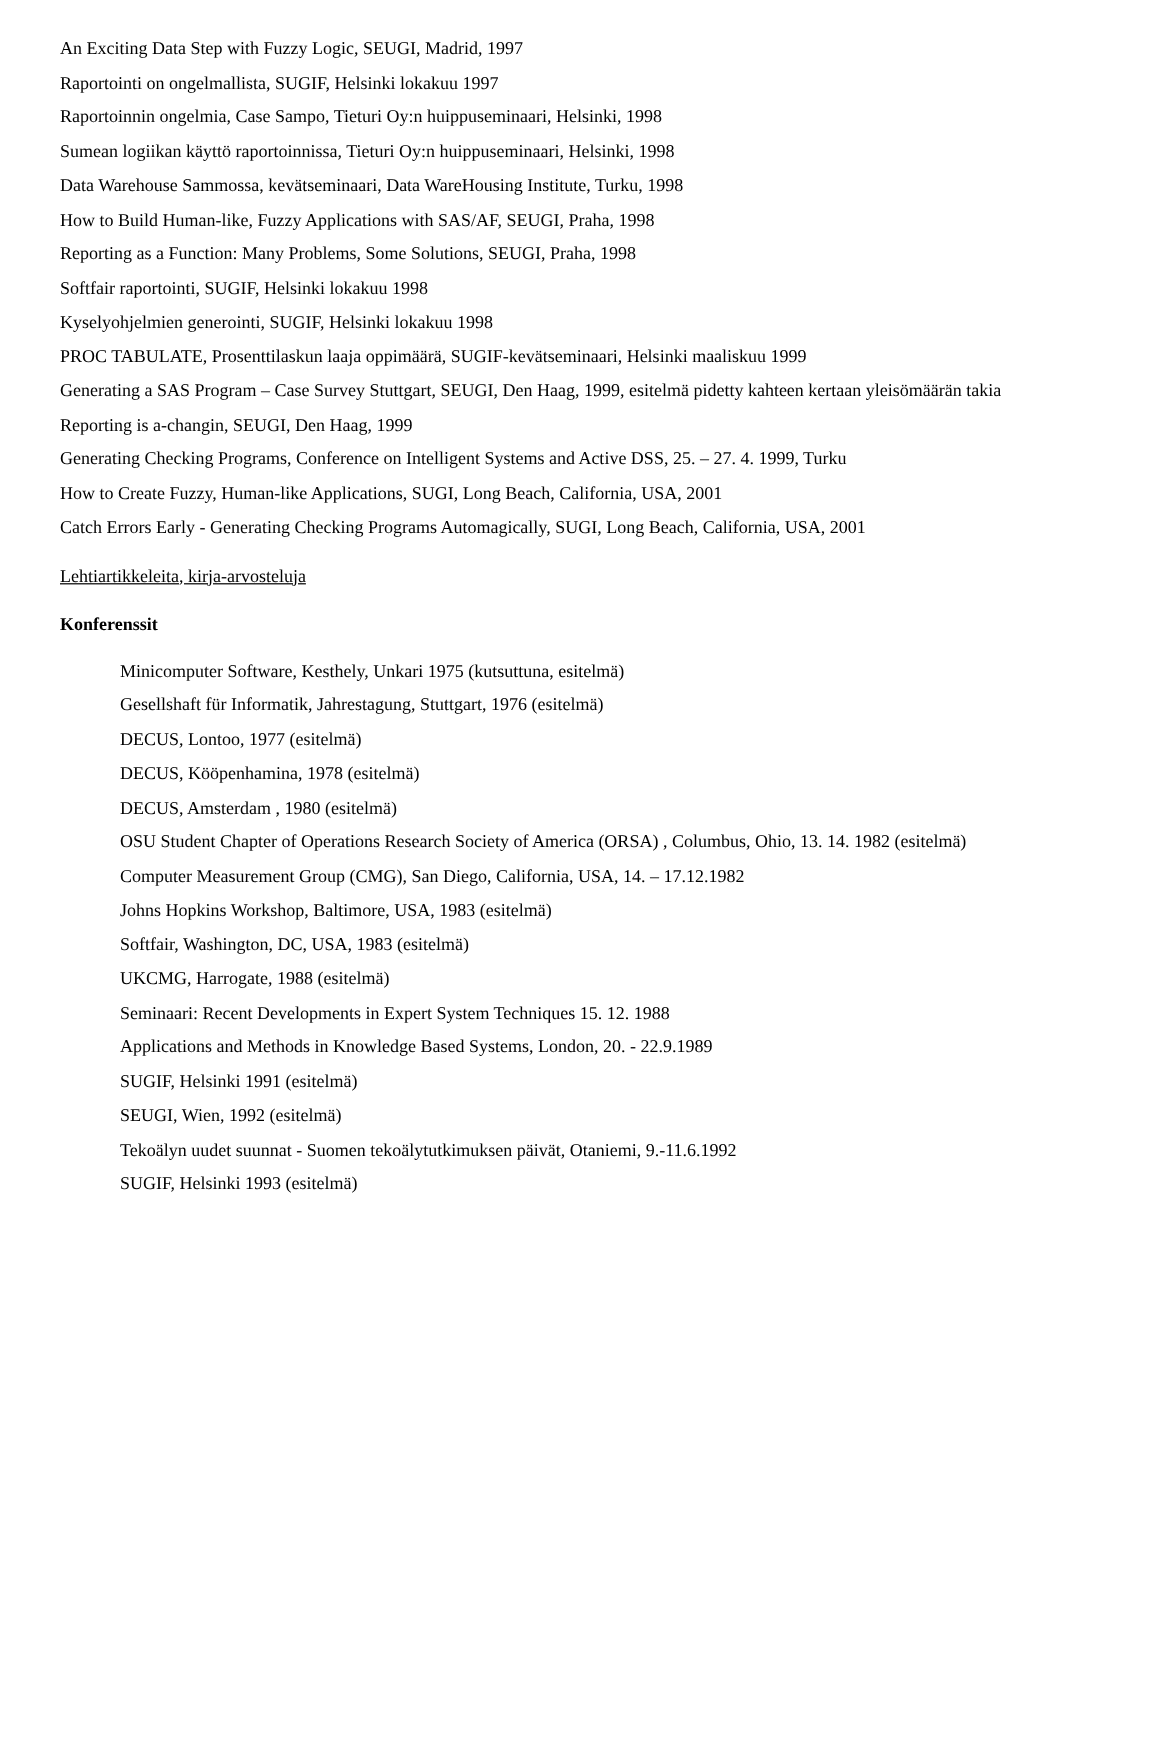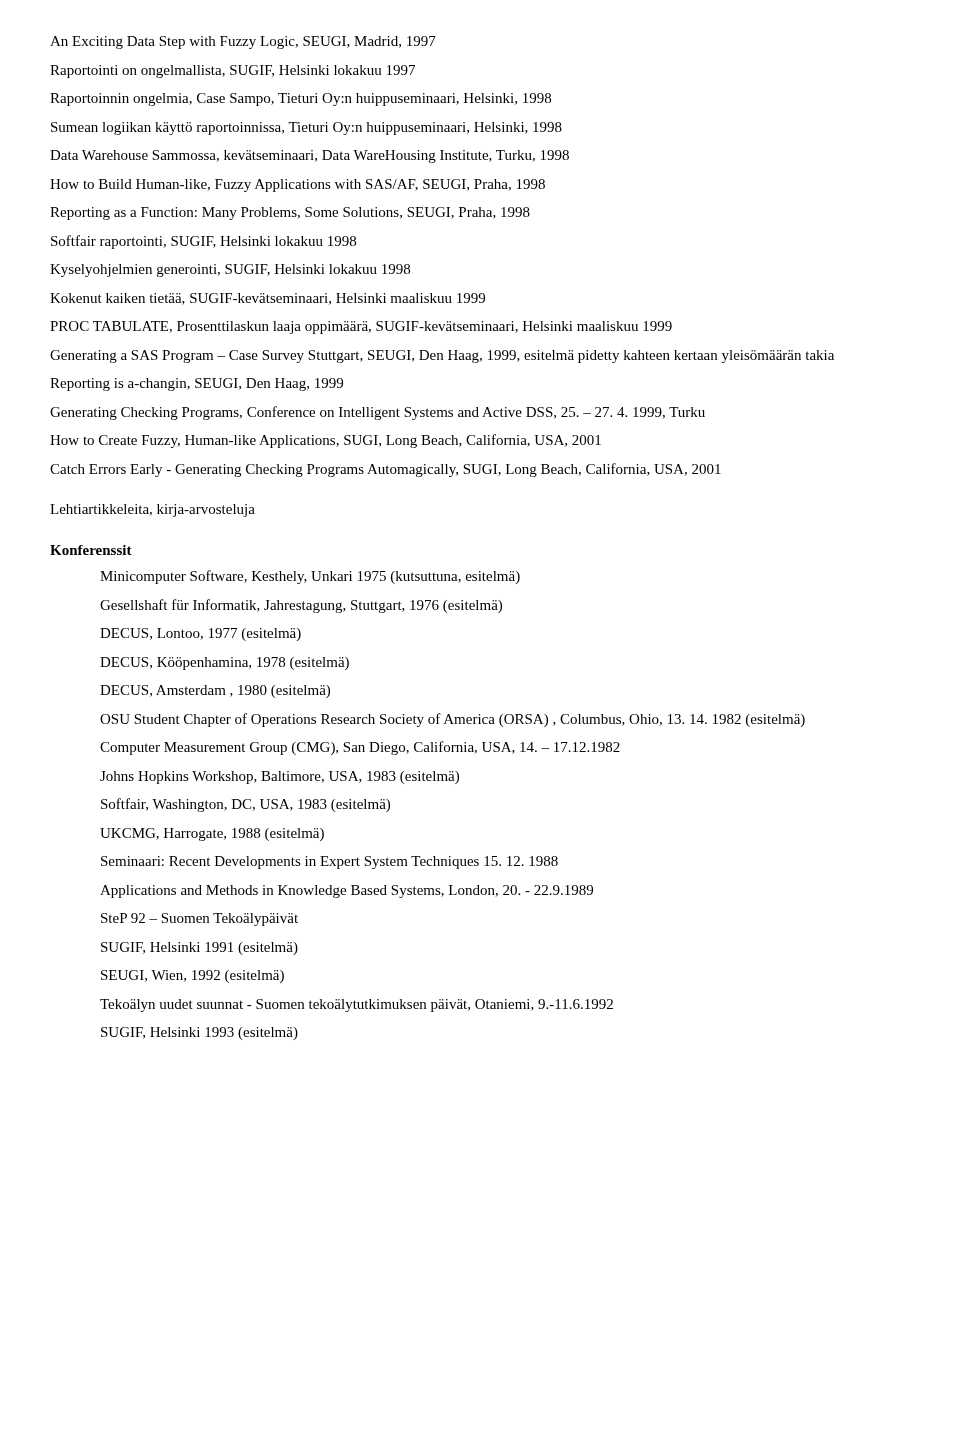--- a/index.html
+++ b/index.html
@@ -20,46 +20,46 @@
       margin-bottom: 6px;
       text-align: justify;
     }
     p.entry b, span.bold {
       font-weight: normal;
     }
     .section-header {
       font-weight: bold;
       font-size: 15px;
       margin-top: 18px;
-      margin-bottom: 4px;
+      margin-bottom: 16px;
     }
     .indented {
       padding-left: 50px;
     }
     .lehti {
       margin-top: 18px;
       margin-bottom: 6px;
+      text-decoration: underline;
     }
   </style>
 </head>
 <body>
 
 <div>
 
   <div id="entries-container">
   <p class="entry"><b>An Exciting Data Step with Fuzzy Logic</b>, SEUGI, Madrid, 1997</p>
       <p class="entry"><b>Raportointi on ongelmallista,</b> SUGIF, Helsinki lokakuu 1997</p>
       <p class="entry"><b>Raportoinnin ongelmia, Case Sampo,</b> Tieturi Oy:n huippuseminaari, Helsinki, 1998</p>
       <p class="entry"><b>Sumean logiikan käyttö raportoinnissa</b>, Tieturi Oy:n huippuseminaari, Helsinki, 1998</p>
       <p class="entry"><b>Data Warehouse Sammossa</b>, kevätseminaari, Data WareHousing Institute, Turku, 1998</p>
       <p class="entry"><b>How to Build Human-like, Fuzzy Applications with SAS/AF</b>, SEUGI, Praha, 1998</p>
       <p class="entry"><b>Reporting as a Function: Many Problems, Some Solutions</b>,  SEUGI, Praha, 1998</p>
       <p class="entry"><b>Softfair raportointi,</b> SUGIF, Helsinki lokakuu 1998</p>
       <p class="entry"><b>Kyselyohjelmien generointi,</b> SUGIF, Helsinki lokakuu 1998</p>
-      <p class="entry"><b>Kokenut kaiken tietää,</b> SUGIF-kevätseminaari, Helsinki maaliskuu 1999</p>
       <p class="entry"><b>PROC TABULATE, Prosenttilaskun laaja oppimäärä,</b> SUGIF-kevätseminaari, Helsinki maaliskuu 1999</p>
       <p class="entry"><b>Generating a SAS Program – Case Survey Stuttgart</b>, SEUGI, Den Haag, 1999, esitelmä pidetty kahteen kertaan yleisömäärän takia</p>
       <p class="entry"><b>Reporting is a-changin</b>, SEUGI, Den Haag, 1999</p>
       <p class="entry"><b>Generating Checking Programs,</b> Conference on Intelligent Systems and Active DSS, 25. – 27. 4. 1999, Turku</p>
       <p class="entry"><b>How to Create Fuzzy, Human-like  Applications,</b> SUGI, Long Beach, California, USA, 2001</p>
       <p class="entry"><b>Catch Errors Early - Generating Checking Programs Automagically,</b> SUGI, Long Beach, California, USA, 2001</p>
     </div>
 
   <p class="lehti">Lehtiartikkeleita, kirja-arvosteluja</p>
 
@@ -71,21 +71,20 @@
         <p class="entry">DECUS, Lontoo, 1977 (esitelmä)</p>
         <p class="entry">DECUS, Kööpenhamina, 1978 (esitelmä)</p>
         <p class="entry">DECUS, Amsterdam , 1980 (esitelmä)</p>
         <p class="entry">OSU Student Chapter of Operations Research Society of America (ORSA) , Columbus, Ohio, 13. 14. 1982  (esitelmä)</p>
         <p class="entry">Computer Measurement Group (CMG), San Diego, California, USA, 14. – 17.12.1982</p>
         <p class="entry">Johns Hopkins Workshop, Baltimore, USA, 1983 (esitelmä)</p>
         <p class="entry">Softfair, Washington, DC, USA, 1983 (esitelmä)</p>
         <p class="entry">UKCMG, Harrogate, 1988 (esitelmä)</p>
         <p class="entry">Seminaari: Recent Developments in Expert System Techniques 15. 12. 1988</p>
         <p class="entry">Applications and Methods in Knowledge Based Systems, London, 20. - 22.9.1989</p>
-        <p class="entry">SteP 92 – Suomen Tekoälypäivät</p>
         <p class="entry">SUGIF, Helsinki 1991  (esitelmä)</p>
         <p class="entry">SEUGI, Wien, 1992 (esitelmä)</p>
         <p class="entry">Tekoälyn uudet suunnat - Suomen tekoälytutkimuksen päivät, Otaniemi, 9.-11.6.1992</p>
         <p class="entry">SUGIF, Helsinki 1993  (esitelmä)</p>
       </div>
   </div>
 
 </div>
 
 </body></html>

